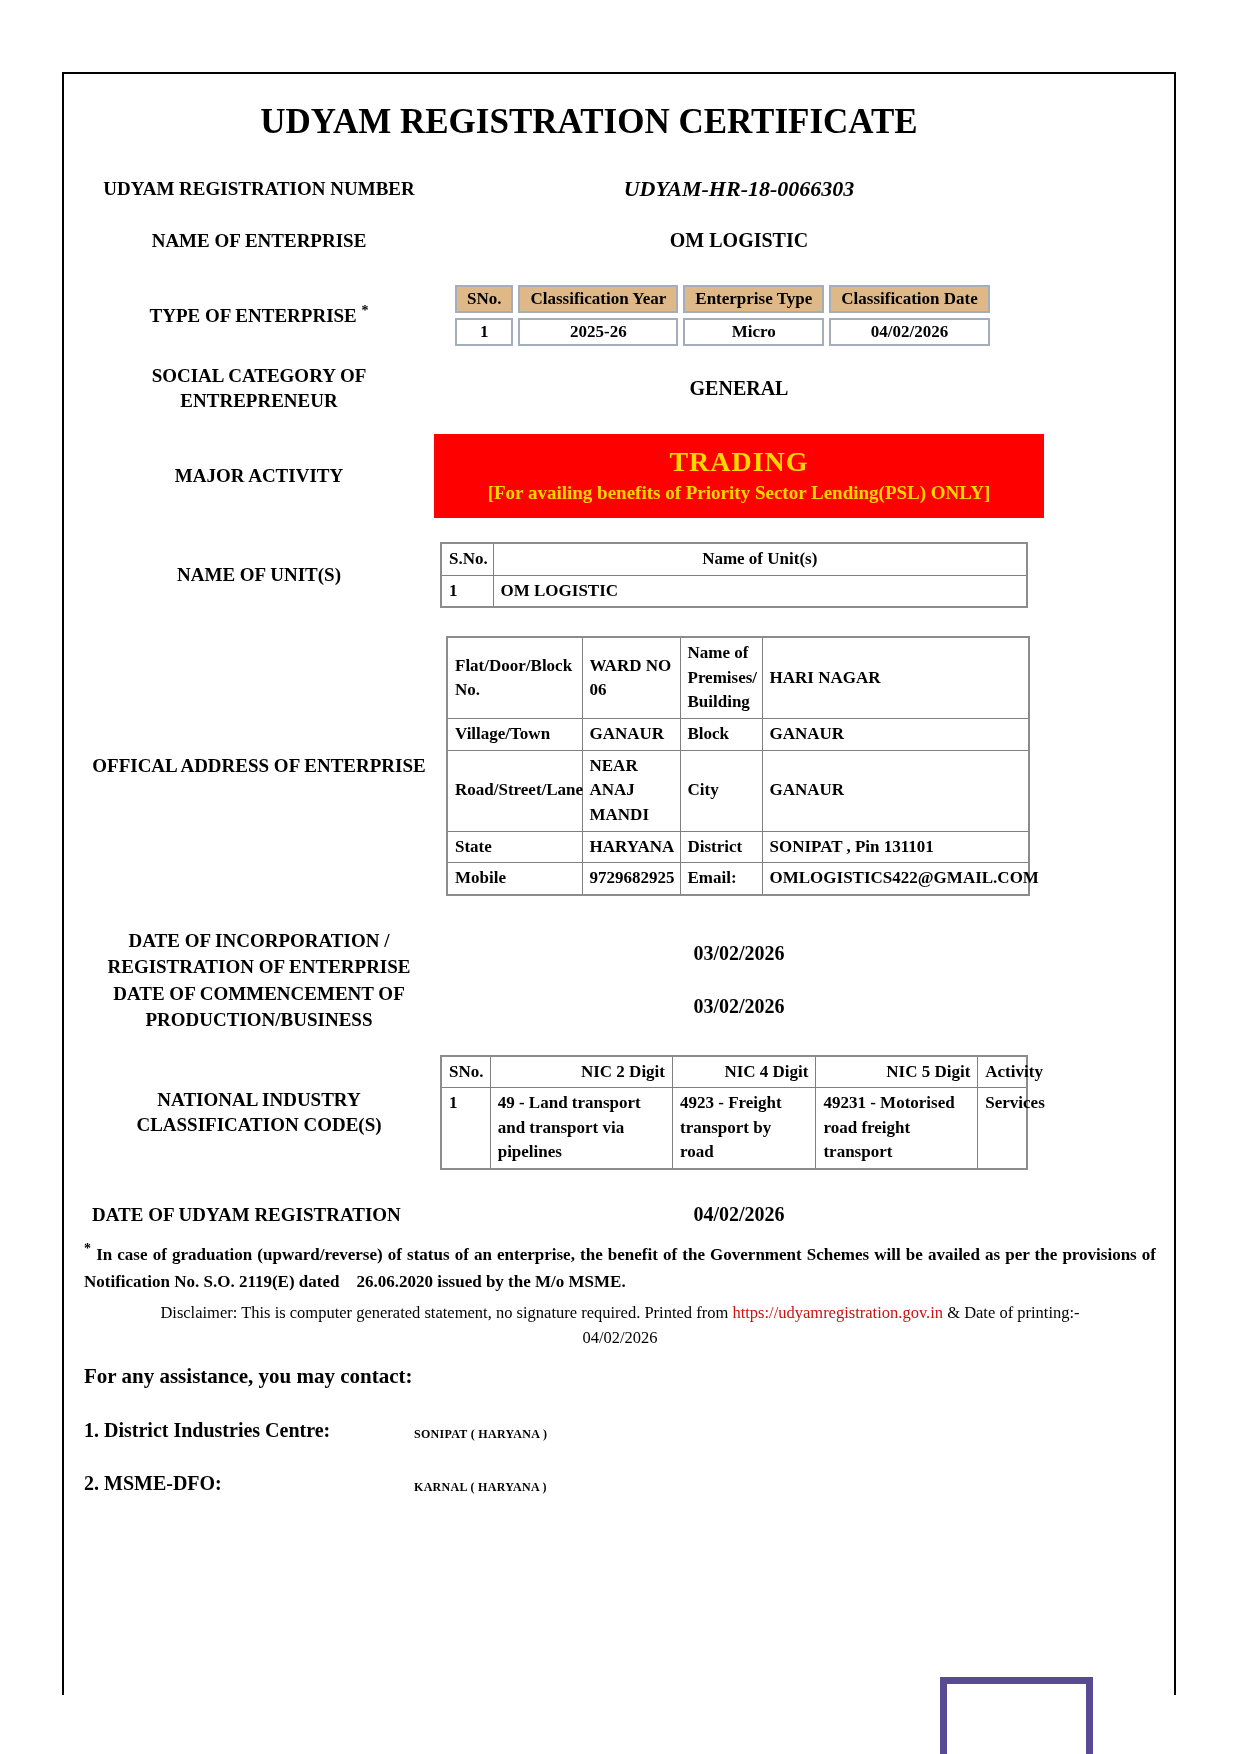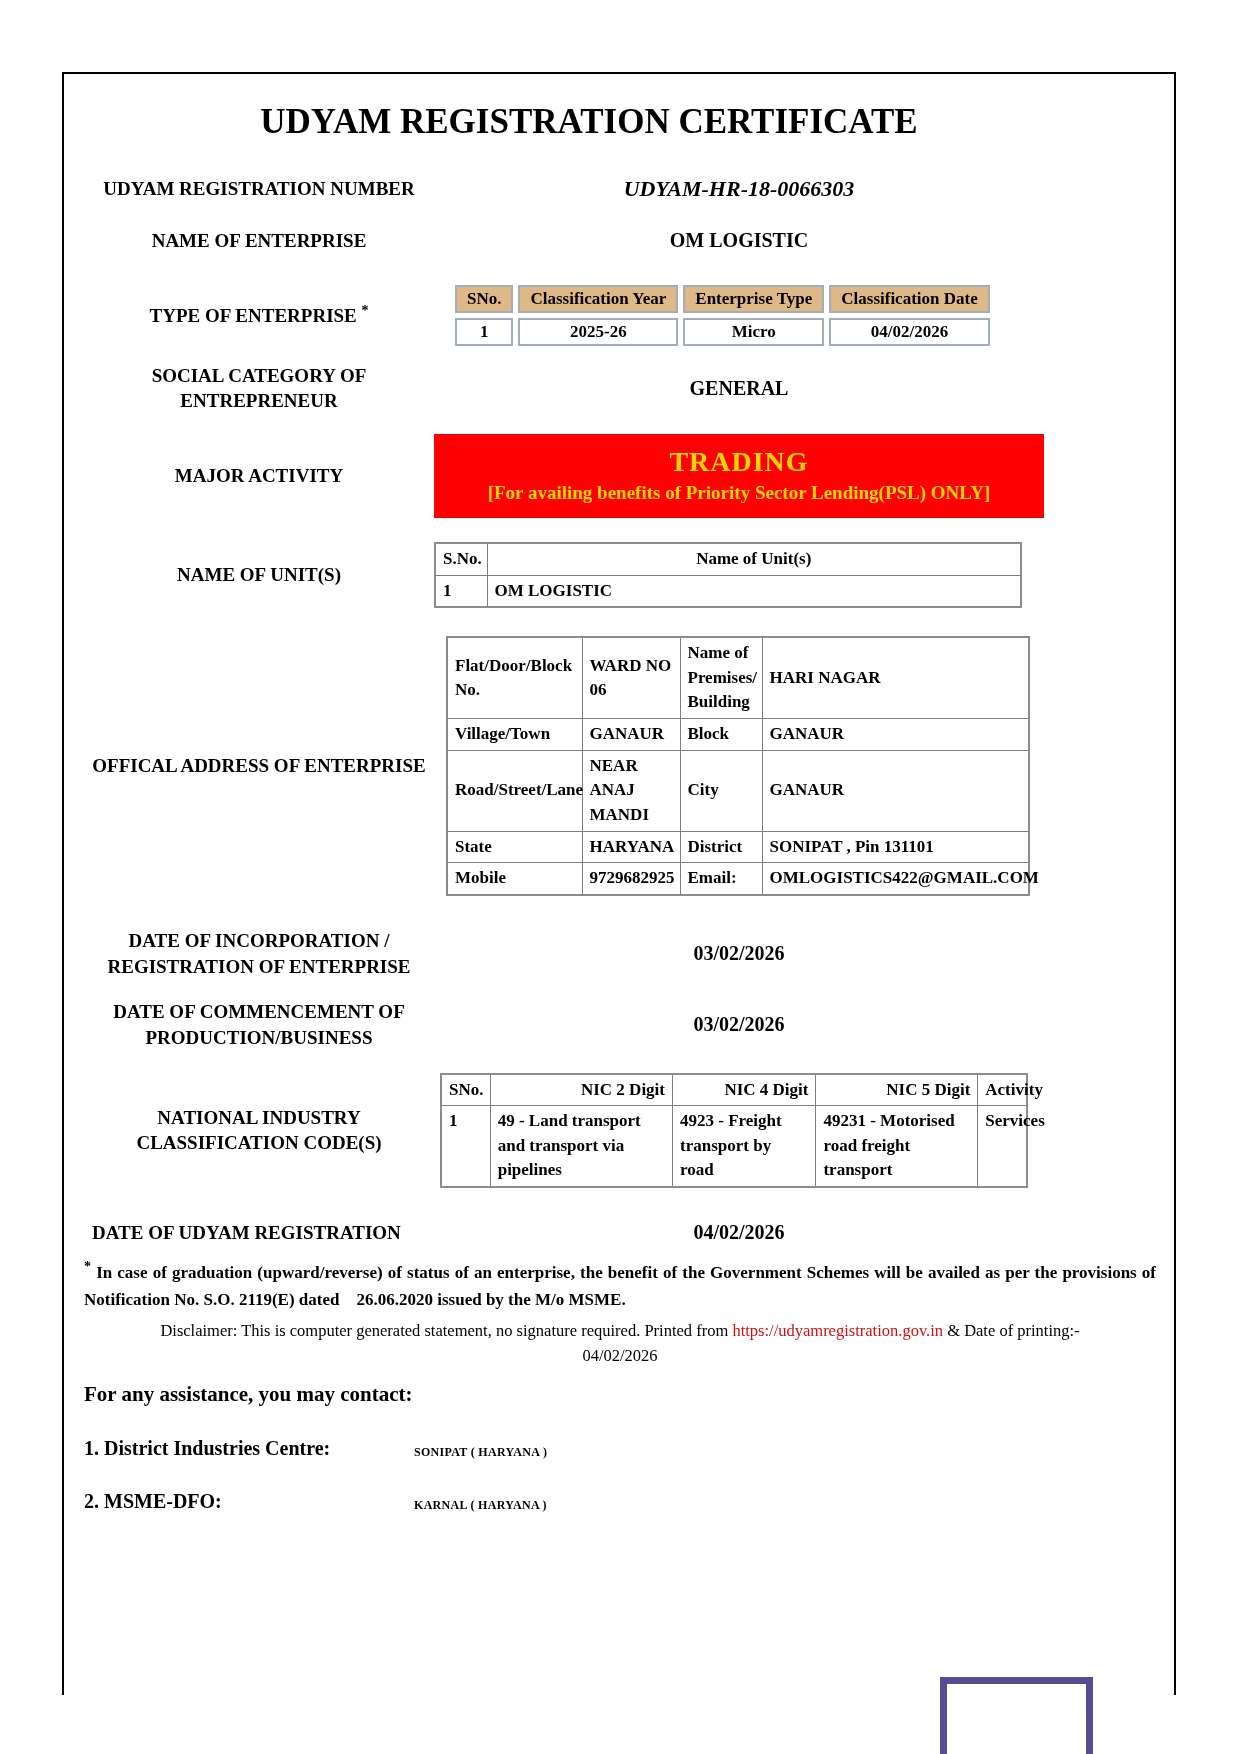--- a/index.html
+++ b/index.html
@@ -76,21 +76,21 @@
   }
   table.grid th, table.grid td {
     border: 1px solid #7f7f7f;
     padding: 3px 7px;
     vertical-align: middle;
     text-align: left;
     line-height: 1.45;
   }
   table.grid { border: 2px solid #8c8c8c; }
 
-  table.units-table { width: 588px; table-layout: fixed; }
+  table.units-table { width: 588px; margin-left: 6px; table-layout: fixed; }
   table.units-table .c0 { width: 52px; }
   table.units-table th.c1 { text-align: center; }
 
   table.addr-table { width: 582px; margin-left: 12px; table-layout: fixed; }
   table.addr-table .a0 { width: 135px; }
   table.addr-table .a1 { width: 98px; }
   table.addr-table .a2 { width: 82px; }
   table.addr-table .a3 { width: 267px; }
 
   table.nic-table { width: 588px; margin-left: 6px; table-layout: fixed; }
@@ -133,21 +133,21 @@
   }
 
   .mt-reg { margin-top: 34px; }
   .mt-name { margin-top: 26px; }
   .mt-type { margin-top: 26px; }
   .mt-banner { margin-top: 20px; }
   .mt-social { margin-top: 12px; }
   .mt-units { margin-top: 24px; align-items: center; }
   .mt-addr { margin-top: 28px; }
   .mt-incorp { margin-top: 32px; }
-  .mt-comm { margin-top: 20px; }
+  .mt-comm { margin-top: 2px; }
   .mt-nic { margin-top: 22px; }
   .mt-udyam { margin-top: 32px; }
 </style>
 </head>
 <body>
 
 <div class="frame">
   <div class="content">
 
     <div class="doc-title">UDYAM REGISTRATION CERTIFICATE</div>

